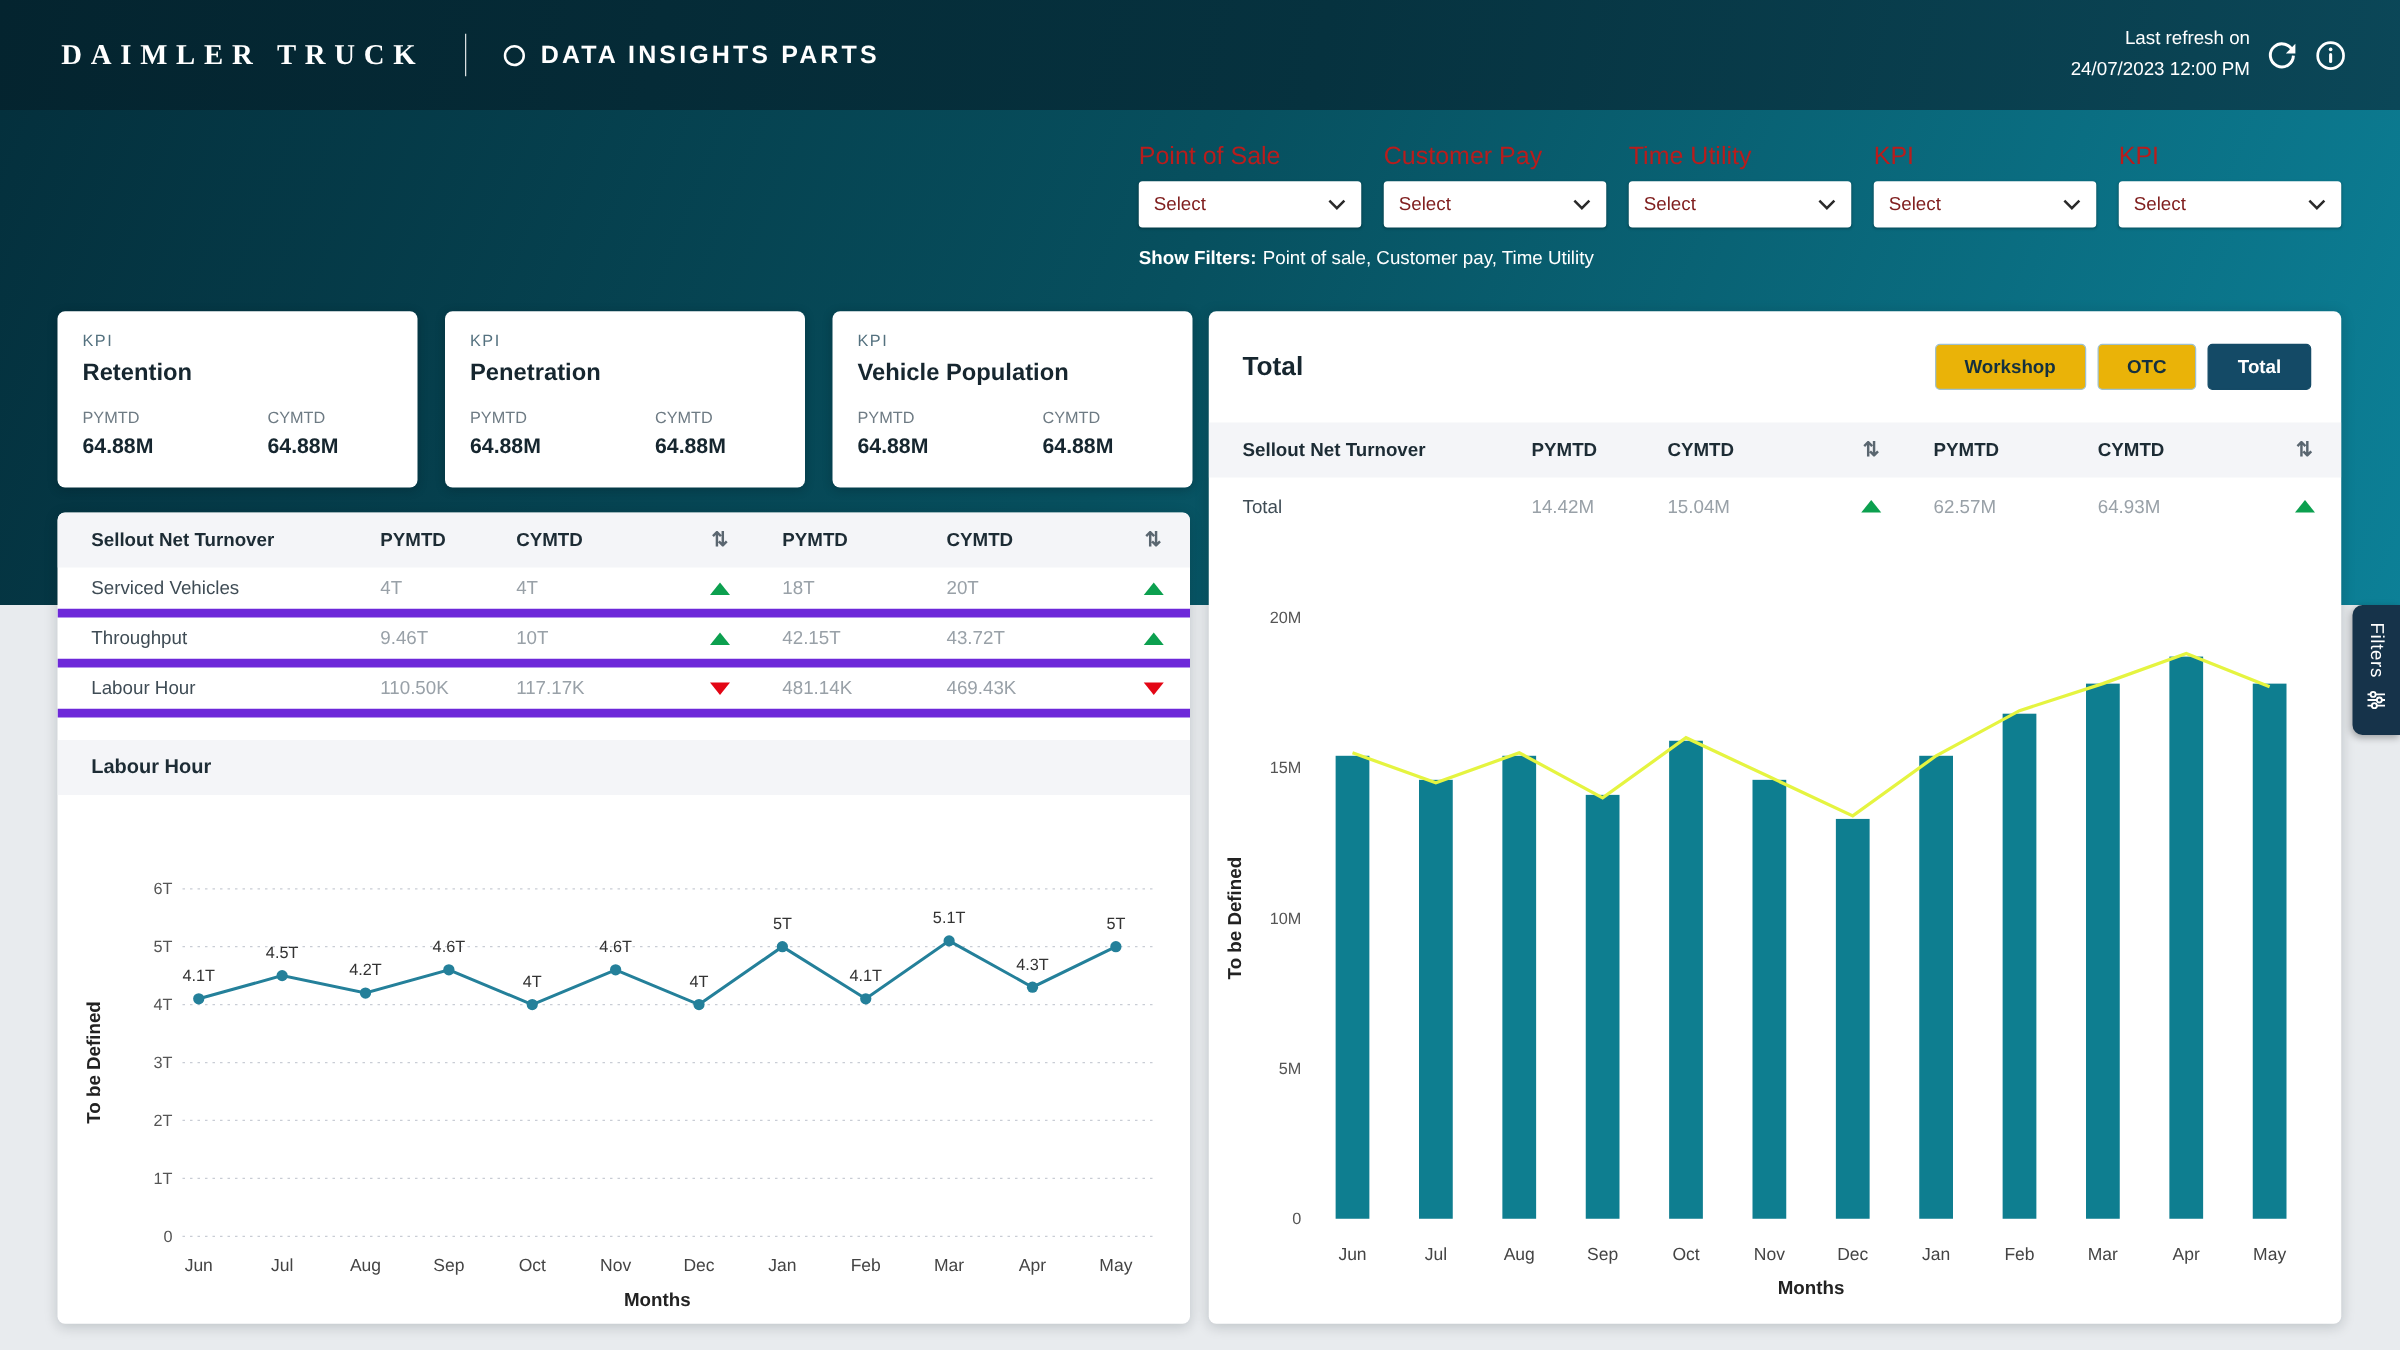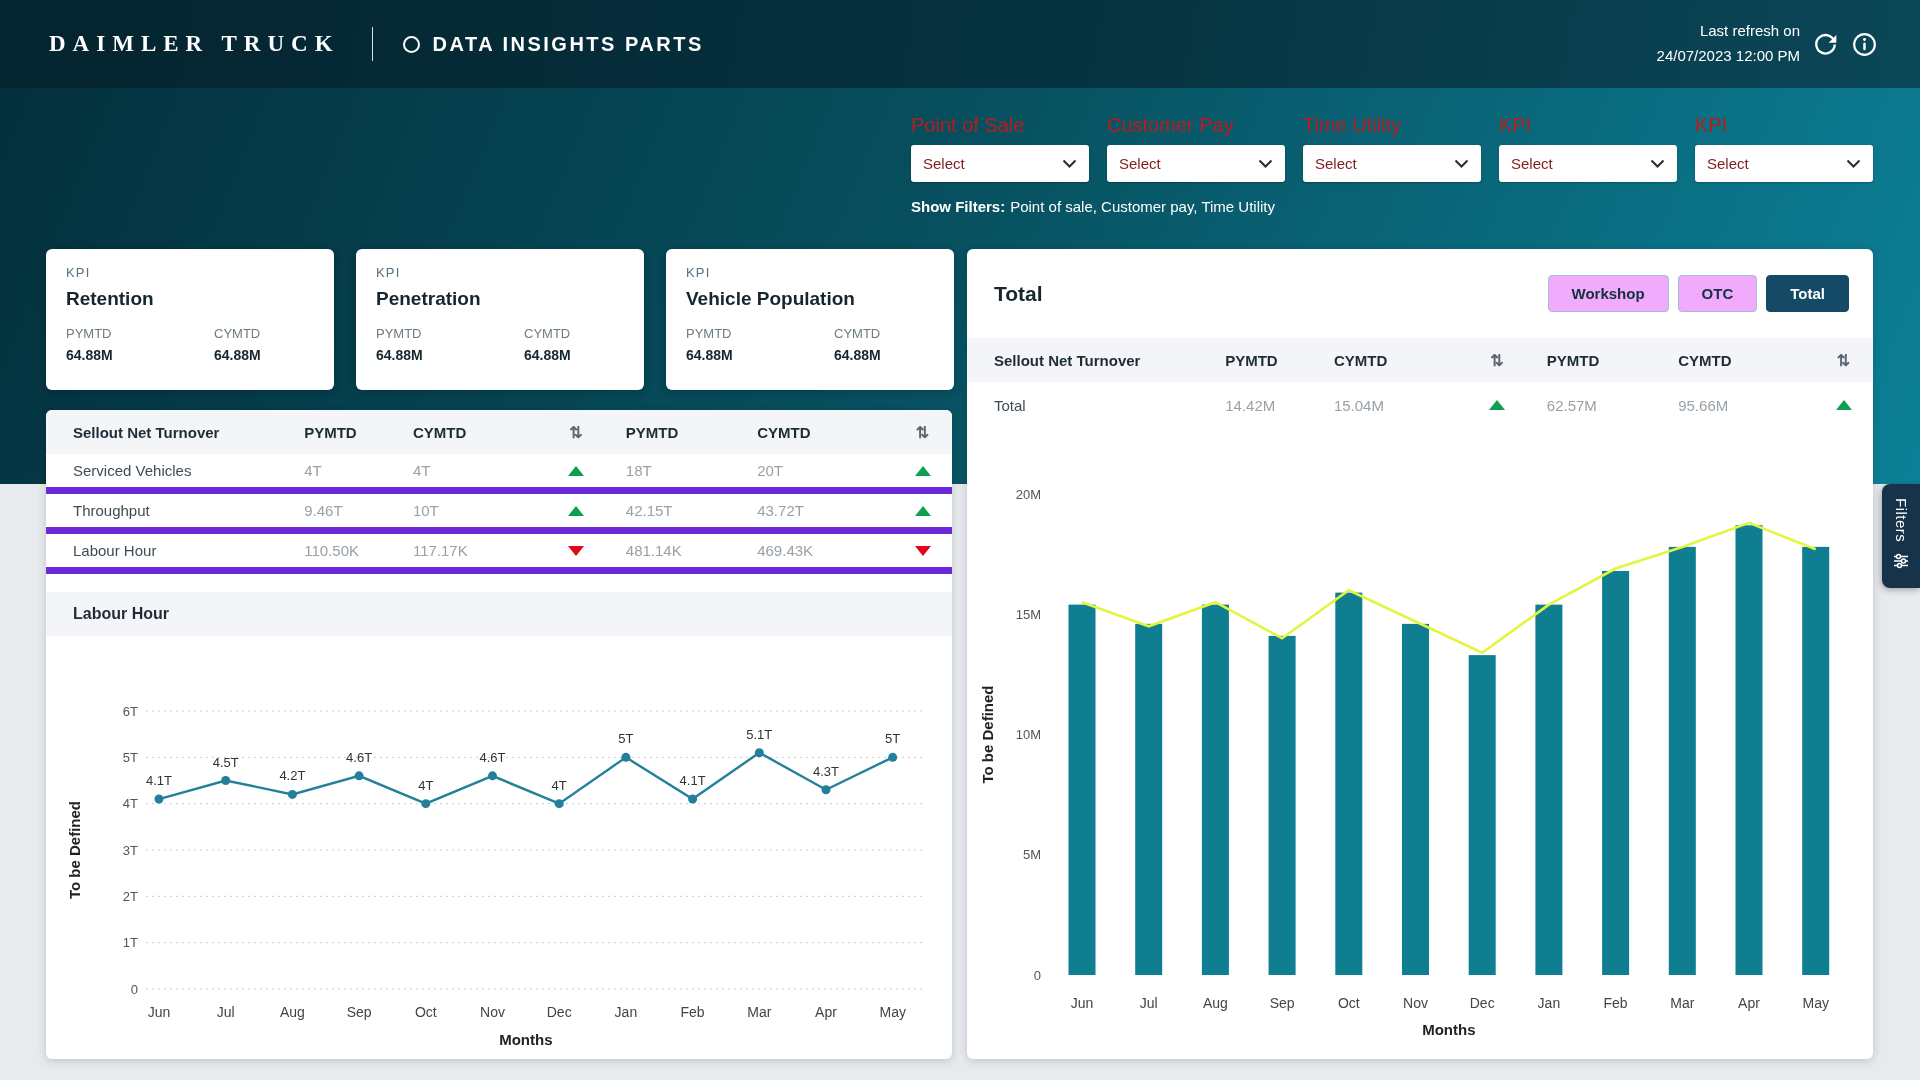--- a/index.html
+++ b/index.html
@@ -36,21 +36,21 @@
   .show-filters b { margin-right:5px; }
 
   
   .kpi-row { position:absolute; left:46px; top:249px; display:flex; gap:22px; z-index:2; }
   .kpi-card { width:288px; height:141px; background:#fff; border-radius:6px;
     box-shadow:0 2px 8px rgba(0,20,30,.28); padding:16px 20px 0 20px; }
   .kpi-tag { font-size:13px; letter-spacing:1.2px; color:#54717f; }
   .kpi-title { font-size:19px; font-weight:700; color:#16262f; margin-top:8px; }
   .kpi-grid { display:grid; grid-template-columns:148px 1fr; margin-top:16px; }
   .kpi-col-label { font-size:13px; color:#6e7b84; }
-  .kpi-col-value { font-size:14px; font-weight:700; color:#16262f; margin-top:6px; }
+  .kpi-col-value { font-size:17px; font-weight:700; color:#16262f; margin-top:6px; }
 
   
   .panel { position:absolute; background:#fff; border-radius:6px; box-shadow:0 2px 10px rgba(0,20,30,.18); z-index:2; }
   .left-panel  { left:46px;  top:410px; width:906px; height:649px; overflow:hidden; }
   .right-panel { left:967px; top:249px; width:906px; height:810px; overflow:hidden; }
 
   
   .tbl-row { display:grid; grid-template-columns:28.5% 12% 12.5% 11% 14.5% 15% 6.5%; align-items:center; }
   .tbl-head { background:#f4f5f8; height:44px; font-weight:700; font-size:15px; color:#1d2c35; }
   .tbl-body-row { height:40px; font-size:15px; color:#99a1a8; border-bottom:7px solid #6d28d9; }
@@ -60,21 +60,21 @@
   .sort-cell, .trend-cell { display:flex; justify-content:center; }
   .sort-glyph { color:#5a6670; font-size:16px; cursor:pointer; }
   .tri { display:inline-block; width:0; height:0; border-left:8px solid transparent; border-right:8px solid transparent; }
   .tri-up   { border-bottom:10px solid #0ca04f; }
   .tri-down { border-top:10px solid #e30615; }
 
   
   .rp-header { height:89px; display:flex; align-items:center; justify-content:space-between; padding:0 24px 0 27px; }
   .rp-title { font-size:21px; font-weight:700; color:#16262f; }
   .rp-buttons { display:flex; gap:9px; }
-  .toggle-btn { height:37px; padding:0 23px; border:1px solid #9fc0ce; background:#f0abfc; border-radius:4px;
+  .toggle-btn { height:37px; padding:0 23px; border:1px solid #9fc0ce; background:#eab308; border-radius:4px;
     font-size:15px; font-weight:700; color:#14303f; font-family:inherit; cursor:pointer; }
   .toggle-btn.active { background:#144a66; border-color:#144a66; color:#fff; }
 
   
   .section-header { margin-top:18px; height:44px; background:#f4f5f8; display:flex; align-items:center;
     padding-left:27px; font-size:16px; font-weight:700; color:#1d2c35; }
 
   
   .side-tab { position:absolute; right:0; top:484px; width:38px; height:104px; background:#16334a;
     border-radius:8px 0 0 8px; display:flex; flex-direction:column; align-items:center; justify-content:center;
@@ -361,21 +361,21 @@
           </div>
         </div>
         <div class="tbl-row tbl-body-row">
           <div class="c1">Total</div>
           <div class="c2">14.42M</div>
           <div class="c3">15.04M</div>
           <div class="c4 trend-cell">
             <span class="tri tri-up"></span>
           </div>
           <div class="c5">62.57M</div>
-          <div class="c6">95.66M</div>
+          <div class="c6">64.93M</div>
           <div class="c7 trend-cell">
             <span class="tri tri-up"></span>
           </div>
         </div>
       </div>
     <svg id="bar-chart" width="906" height="629">
         <text x="74" y="551.5" text-anchor="end" font-size="13" fill="#555">0</text>
         <text x="74" y="431.25" text-anchor="end" font-size="13" fill="#555">5M</text>
         <text x="74" y="311" text-anchor="end" font-size="13" fill="#555">10M</text>
         <text x="74" y="190.75" text-anchor="end" font-size="13" fill="#555">15M</text>

